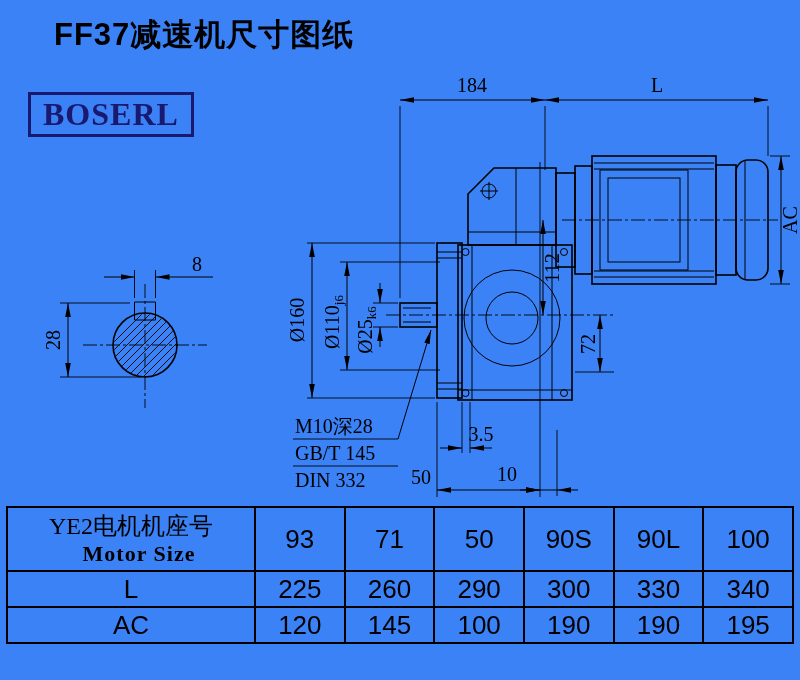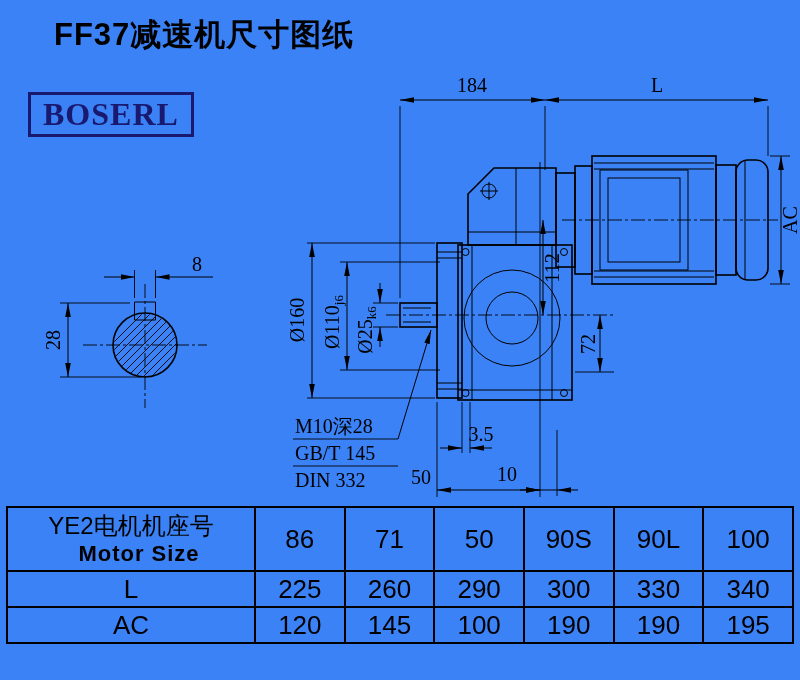--- a/index.html
+++ b/index.html
@@ -17,21 +17,21 @@
   .ext{fill:none;stroke:#000;stroke-width:0.9;}
   .cl{fill:none;stroke:#000;stroke-width:0.9;stroke-dasharray:14 3 3 3;}
   .hatch{stroke:#000;stroke-width:0.9;}
   text.dt{font-family:"Liberation Serif",serif;font-size:20px;fill:#000;}
   tspan.sub{font-size:13px;}
   table.mtable{position:absolute;left:6px;top:506px;width:788px;border-collapse:collapse;
        table-layout:fixed;text-align:center;font-family:"Liberation Sans",sans-serif;}
   table.mtable td{border:2px solid #000;padding:0;font-size:26px;}
   table.mtable col.c0{width:248px;}
   table.mtable tr.vrow td{height:34px;}
-  td.hcell{height:62px;font-family:Liberation Sans, sans-serif;margin-top:7px;}
+  td.hcell{height:62px;font-family:Liberation Serif, serif;margin-top:7px;}
   .hcn{font-size:24px;line-height:30px;}
   .hen{font-size:22px;font-weight:bold;letter-spacing:1px;line-height:26px;padding-left:16px;}
 </style>
 </head>
 <body>
 
 <div class="page">
 
   <div class="title">FF37减速机尺寸图纸</div>
 
@@ -237,21 +237,21 @@
         <col>
         <col>
         <col>
       </colgroup>
     <tbody>
       <tr>
         <td class="hcell">
           <div class="hcn">YE2电机机座号</div>
           <div class="hen">Motor Size</div>
         </td>
-        <td>86</td>
+        <td>93</td>
         <td>71</td>
         <td>50</td>
         <td>90S</td>
         <td>90L</td>
         <td>100</td>
       </tr>
       <tr class="vrow">
         <td>L</td>
         <td>225</td>
         <td>260</td>

